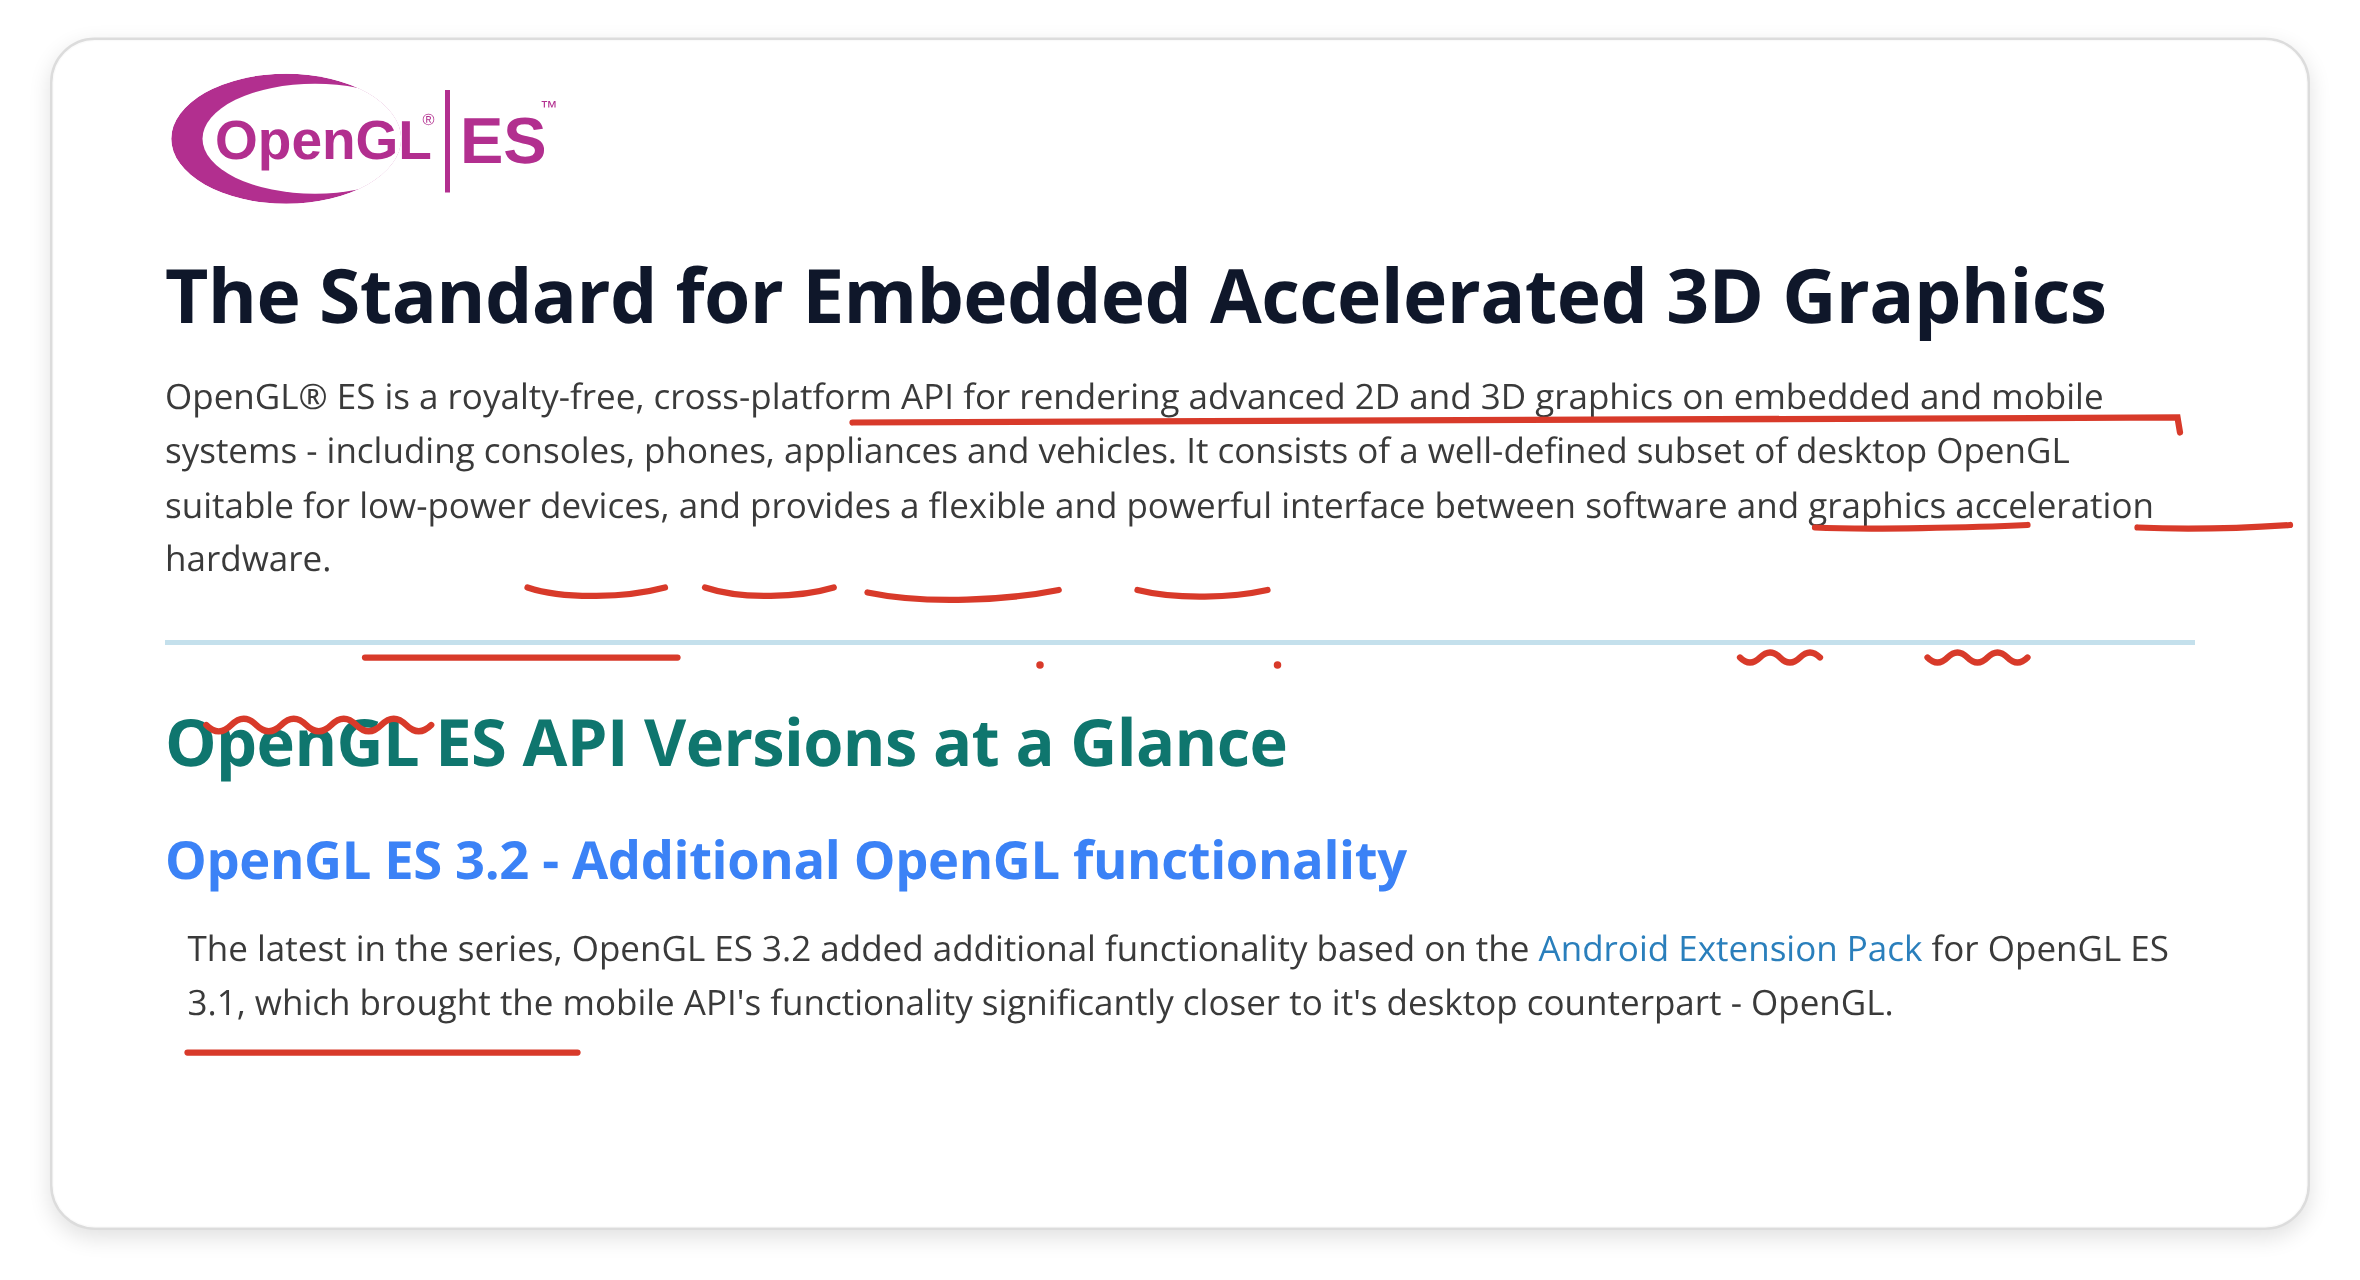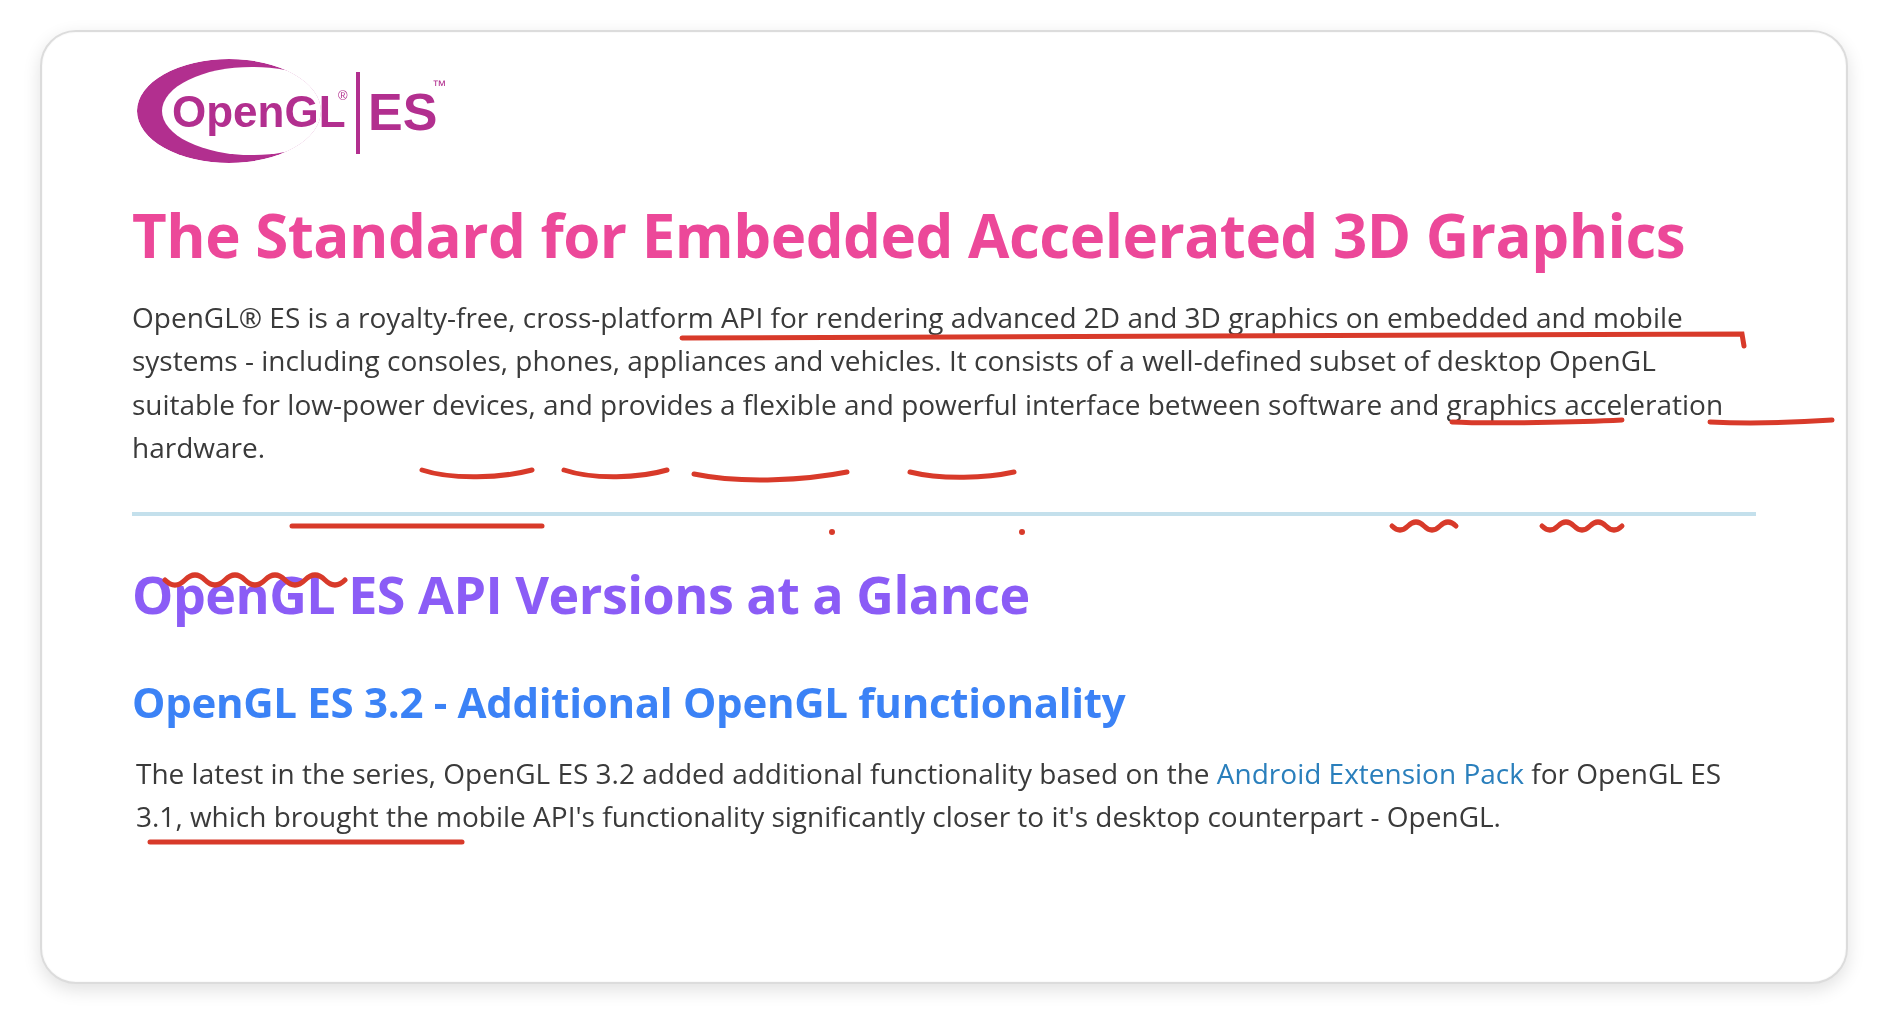--- a/index.html
+++ b/index.html
@@ -27,56 +27,56 @@
     border-radius:36px;
     box-shadow:0 6px 18px rgba(0,0,0,.12),0 0 0 1px rgba(0,0,0,.02) inset;
     background:#fff;
     padding:20px 90px 40px 90px;
     overflow:hidden;
   }
   .logo{margin:0 0 26px 2px;}
   h1{
     font-size:60px;
     font-weight:700;
-    color:#ec4899;
+    color:#0f172a;
     margin:14px 0 26px 0;
     line-height:1.15;
     letter-spacing:-0.5px;
   }
   p.lead{
     font-size:28px;
     line-height:1.55;
     color:#3a3a3a;
     margin:0 0 42px 0;
     font-weight:400;
   }
   hr.sep{
     border:none;
     border-top:4px solid var(--hr);
     margin:0 0 42px 0;
   }
   h2{
     font-size:52px;
     font-weight:700;
-    color:#8b5cf6;
-    margin:0 0 44px 0;
+    color:#0f766e;
+    margin:0 0 30px 0;
     letter-spacing:-0.5px;
   }
   h3{
     font-size:42px;
     font-weight:700;
     color:#3b82f6;
     margin:0 0 22px 0;
     letter-spacing:-0.3px;
   }
   p.body{
     font-size:28px;
     line-height:1.55;
     color:#3a3a3a;
-    margin:4px;
+    margin:18px;
     font-weight:400;
   }
   a.inline{color:var(--link);text-decoration:none;}
   .overlay{position:absolute;inset:0;pointer-events:none;}
 </style>
 </head>
 <body>
 
 <div class="card">
 

